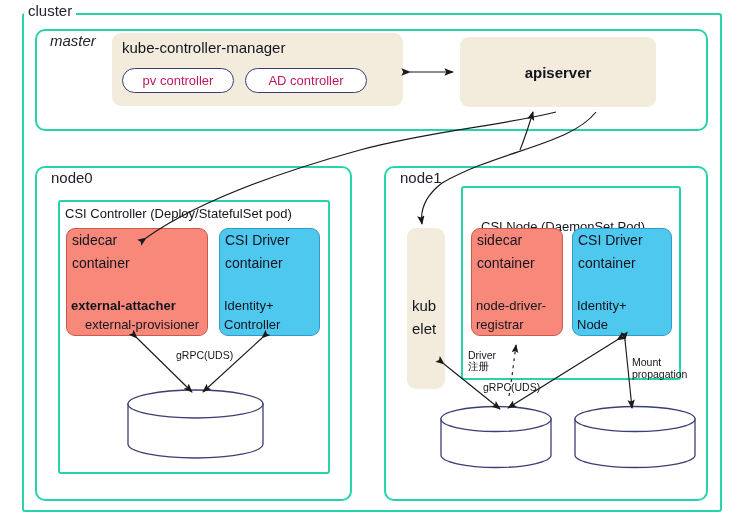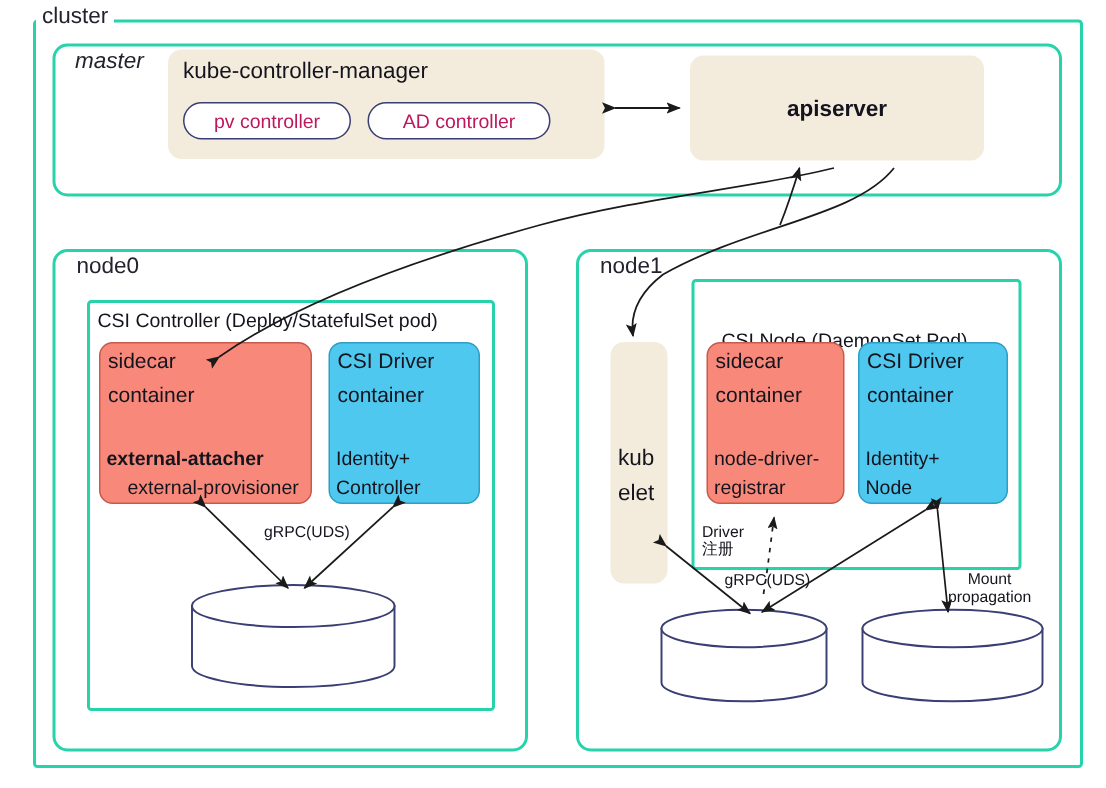--- a/index.html
+++ b/index.html
@@ -101,21 +101,21 @@
   <div class="boxtext" style="left:578px;top:232px;">CSI Driver</div>
   <div class="boxtext" style="left:578px;top:255px;">container</div>
   <div class="boxtext" style="left:577px;top:297px;font-size:13px;">Identity+</div>
   <div class="boxtext" style="left:577px;top:316px;font-size:13px;">Node</div>
 
   <div class="edgelabel" style="left:468px;top:349px;">
     <div>Driver</div>
     <div style="font-family:Liberation Mono, monospace;">注册</div>
   </div>
   <div class="edgelabel" style="left:483px;top:381px;">gRPC(UDS)</div>
-  <div class="edgelabel" style="left:632px;top:380px;text-align:center;">
+  <div class="edgelabel" style="left:632px;top:356px;">
     <div>Mount</div>
     <div>propagation</div>
   </div>
 
   <div class="abs" style="left:441px;top:409px;width:110px;height:62px;">
     <div class="cyl-label" style="top:16px;">hostPath</div>
     <div class="cyl-label" style="top:34px;">Volume</div>
   </div>
   <div class="abs" style="left:575px;top:409px;width:120px;height:62px;">
     <div class="cyl-label" style="top:16px;">hostPath</div>

